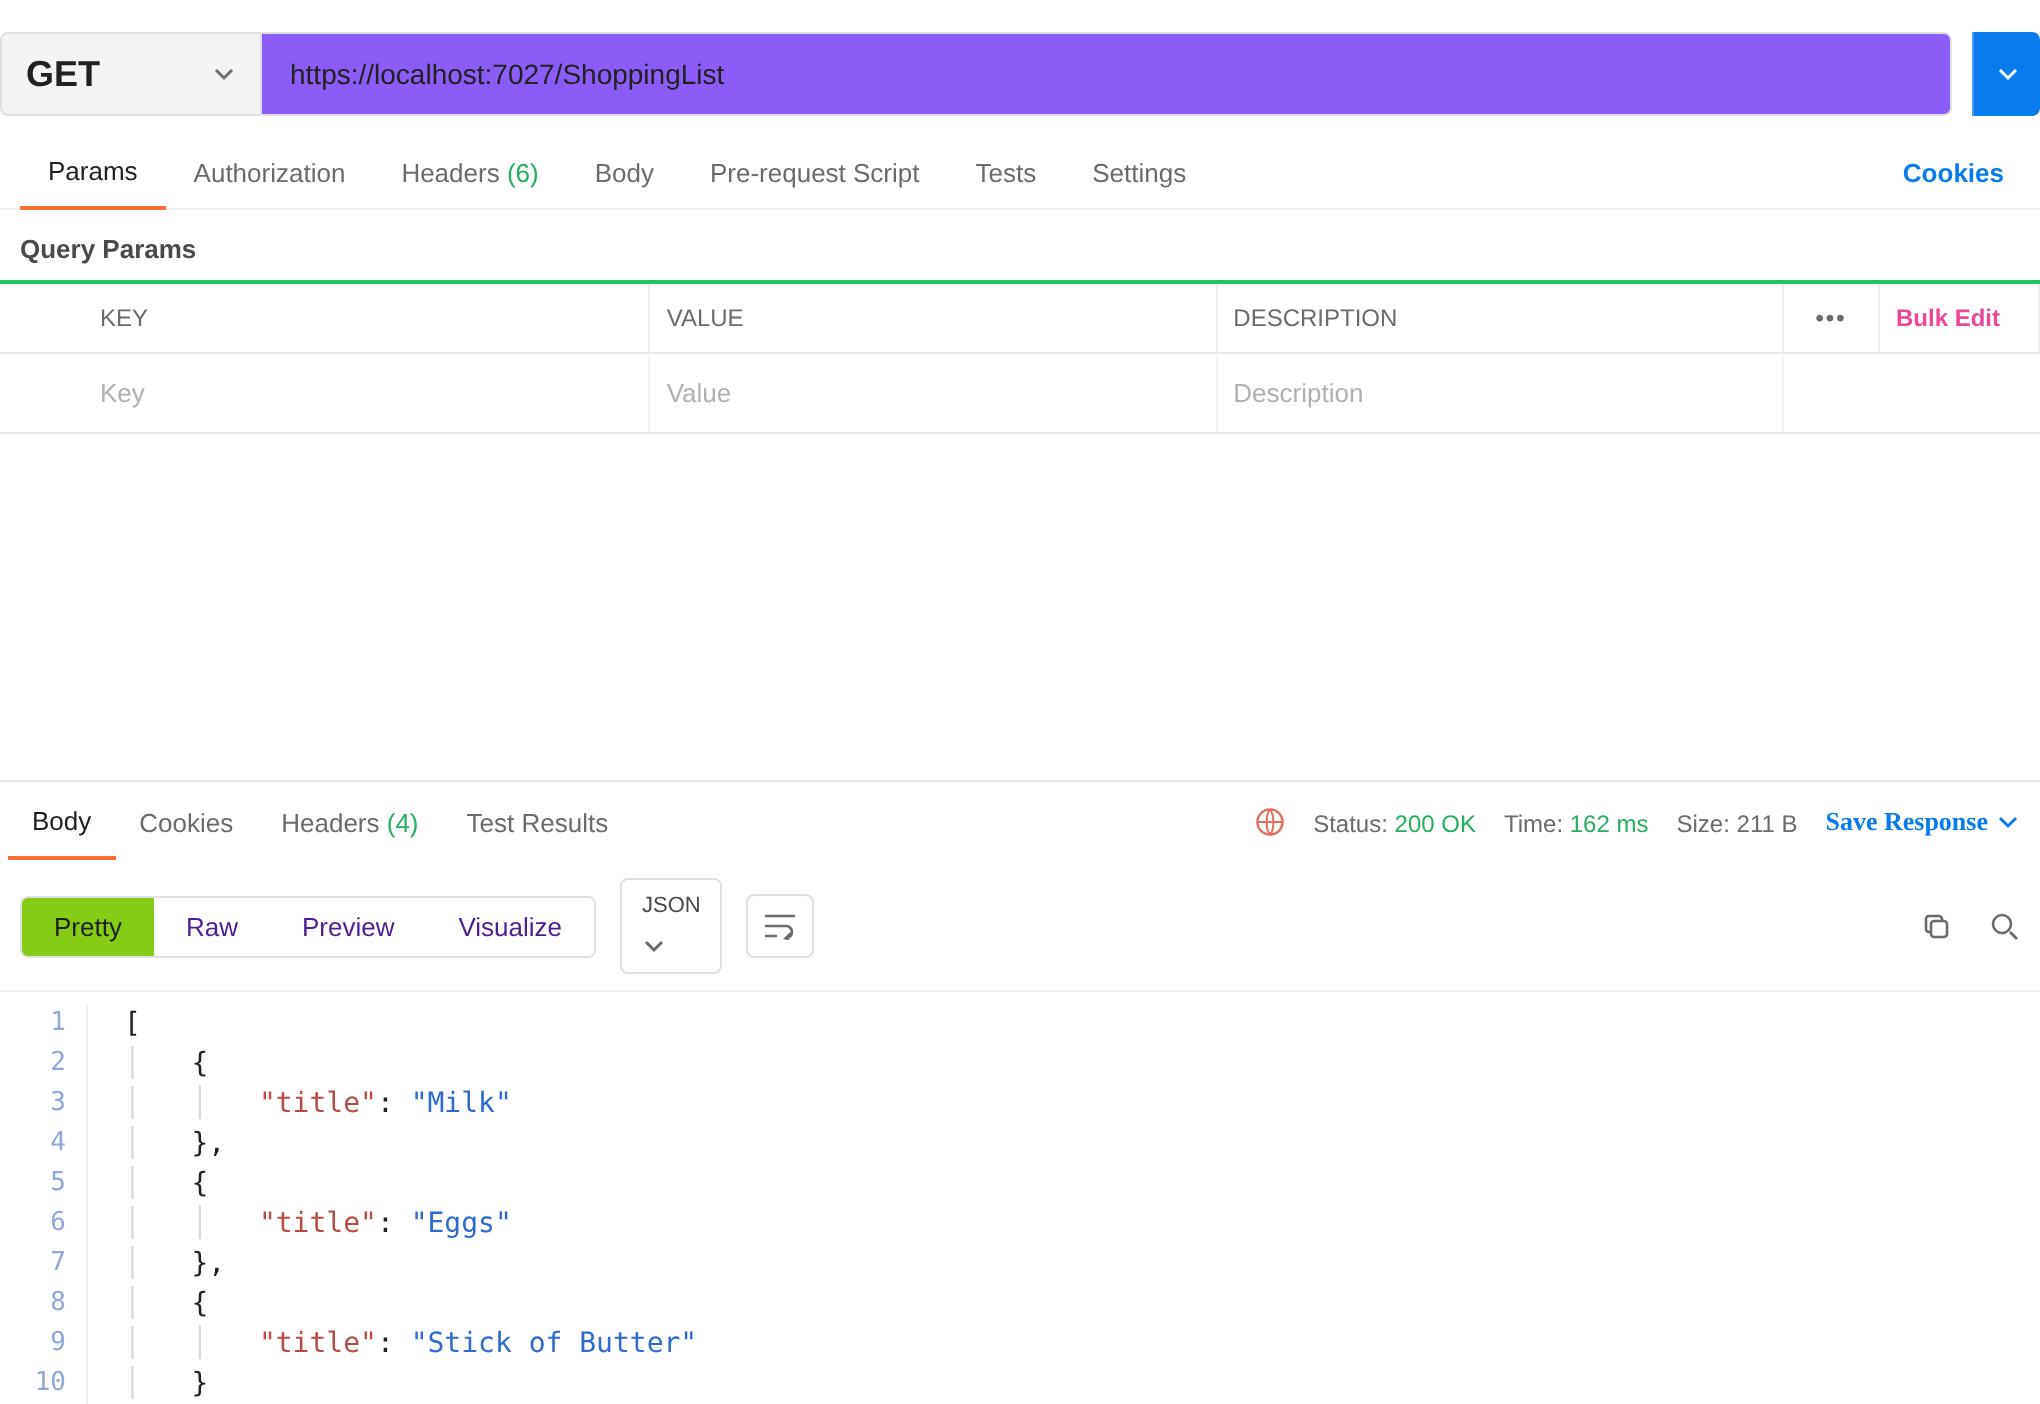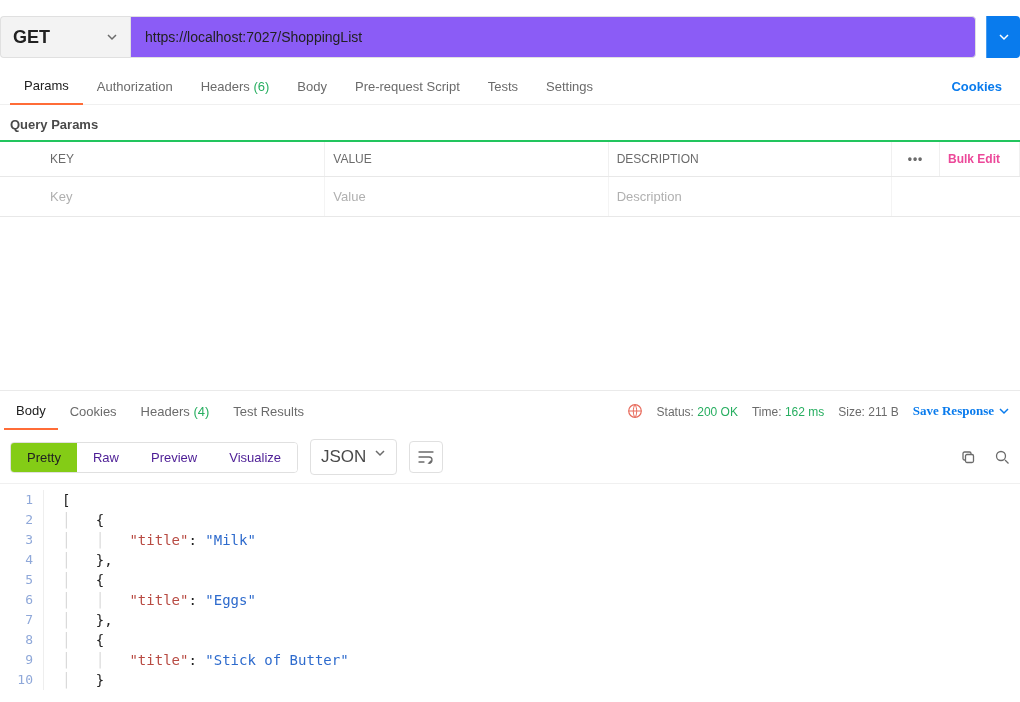--- a/index.html
+++ b/index.html
@@ -199,22 +199,23 @@
     color:#4c1d95;
     cursor:pointer;
   }
   .view-seg button.active { background:#84cc16; color:#212121; font-weight:500;}
   .format-select {
     margin-left:12px;
     border:1px solid #e0e0e0;
     border-radius:4px;
     padding: 7px 10px;
     display:flex; gap:8px;
-    font-size:17px; color:#4a4a4a;
+    font-size:11px; color:#4a4a4a;
     cursor:pointer;
+    flex-direction:column;
   }
   .wrap-btn {
     margin-left:12px;
     border:1px solid #e0e0e0;
     border-radius:4px;
     width:34px; height:32px;
     display:flex;align-items:center;justify-content:center;
     color:#6b6b6b;
     cursor:pointer;
   }

